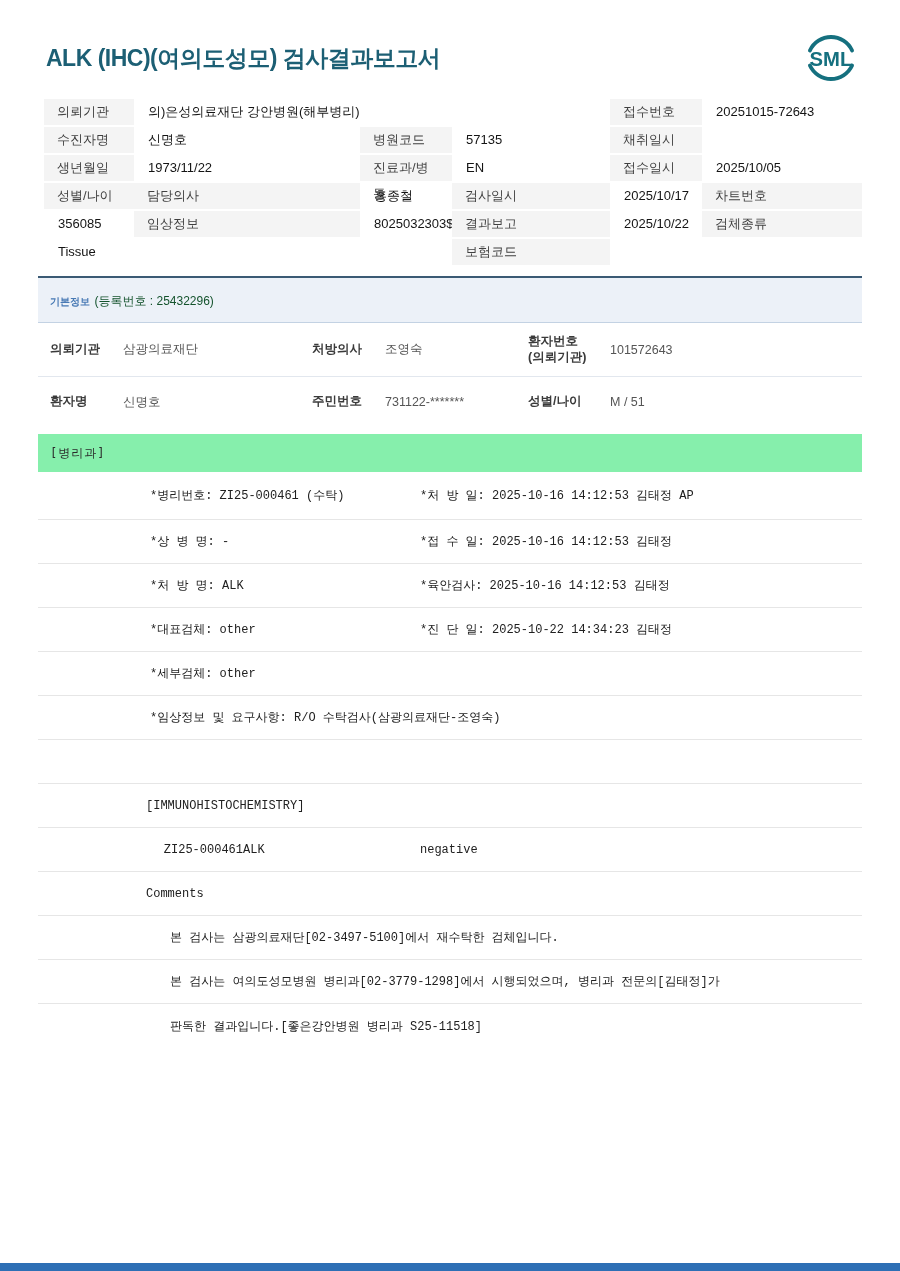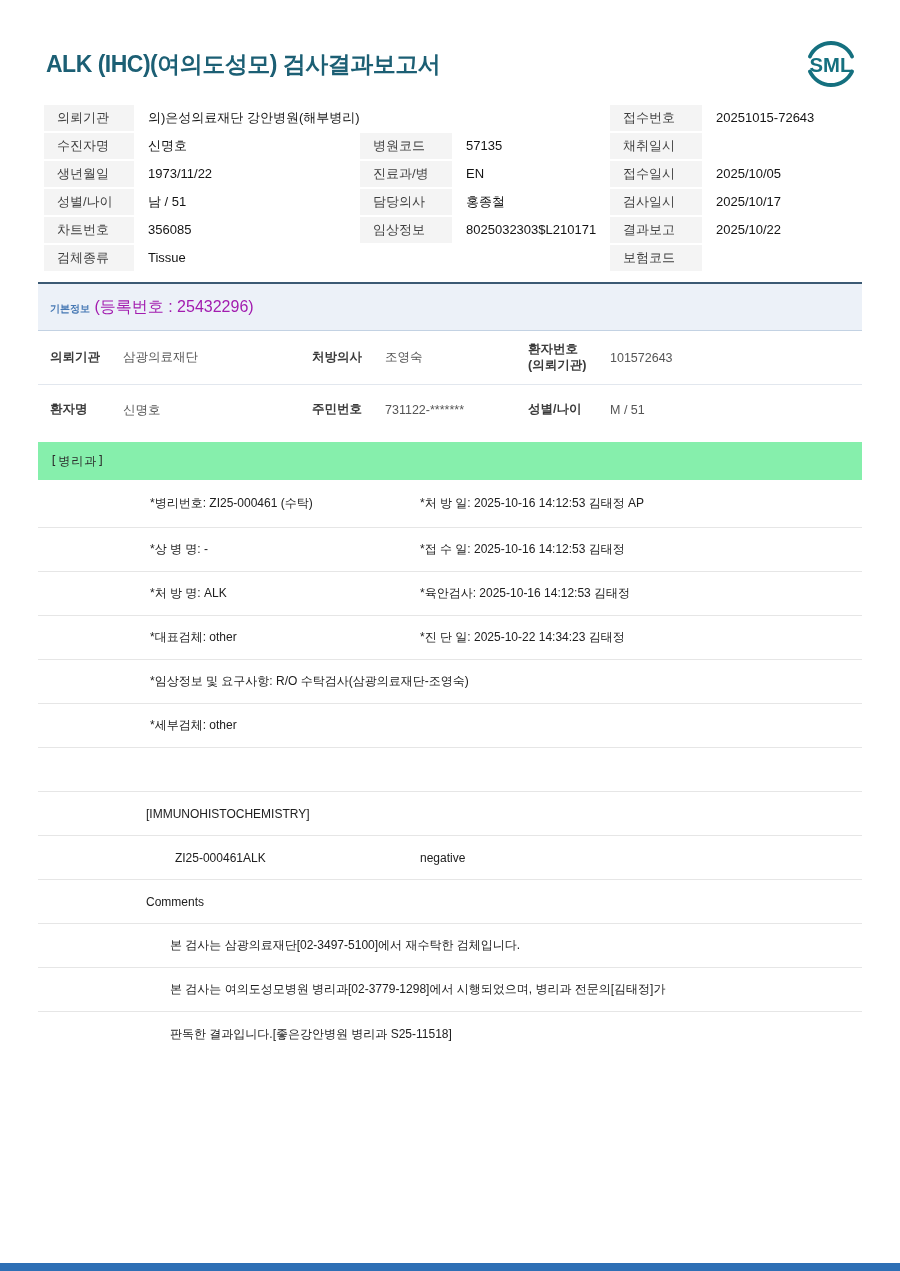--- a/index.html
+++ b/index.html
@@ -1,56 +1,56 @@
 <!DOCTYPE html>
 <html><head>
 <meta charset="utf-8">
 <style>
   * { box-sizing: border-box; }
   html,body { margin:0; padding:0; background:#fff; }
   body { font-family:"Liberation Sans", sans-serif; }
   .page { width:900px; height:1271px; position:relative; overflow:hidden; background:#fff; }
-  .content { padding:12px 38px; }
+  .content { padding:6px 38px; }
 
   
   .hdr { display:flex; justify-content:space-between; align-items:center; padding-top:24px; }
   .title { margin:0; padding-left:8px; font-size:23px; font-weight:bold; color:#1c5f74; letter-spacing:-0.5px; }
   .logo { width:58px; height:56px; flex:0 0 auto; margin-right:2px; }
 
   
   .info-table { margin-top:13px; margin-left:6px; display:grid;
     grid-template-columns:90px 226px 92px 158px 92px 1fr; row-gap:2px; }
   .it-label { background:#f4f4f4; height:26px; line-height:26px; padding:0 13px;
     font-size:13px; color:#404040; text-align:justify; text-align-last:justify; }
   .it-value { height:26px; line-height:26px; padding-left:14px; font-size:13px;
     font-weight:normal; color:#141414; white-space:nowrap; }
   .span3 { grid-column:span 3; }
 
   
   .section { margin-top:11px; }
   .section-bar { border-top:2px solid #3b5a74; border-bottom:1px solid #c3d2e3;
     background:#ecf1f8; padding:13px 12px 12px 12px; }
   .sb-title { color:#4779b4; font-weight:bold; font-size:10px; }
-  .sb-sub { color:#a21caf; font-size:16px; font-weight:normal; }
+  .sb-sub { color:#14532d; font-size:12px; font-weight:normal; }
 
   
   .bi-row { display:grid; grid-template-columns:73px 189px 73px 143px 82px 1fr;
     align-items:center; padding-left:12px; font-size:12.5px; }
   .bi-row.a { min-height:54px; border-bottom:1px solid #e2e7ee; }
   .bi-row.b { min-height:50px; }
   .bi-label { font-weight:bold; color:#3a3a3a; line-height:1.25; }
   .bi-value { color:#555; }
 
   
   .results { margin-top:0; }
   .dept-row { margin-top:7px; background:#86efac; height:38px; line-height:38px;
     padding-left:12px; font-family:"DejaVu Sans Mono", monospace; font-size:12px;
     color:#2b2b2b; letter-spacing:1px; }
   .rrow { display:flex; align-items:center; min-height:44px; border-bottom:1px solid #e6e6e6;
-    font-family:Liberation Sans, sans-serif; font-size:12px; color:#202020; }
+    font-family:Liberation Mono, monospace; font-size:12px; color:#202020; }
   .rrow.first { min-height:48px; }
   .rrow.noline { border-bottom:none; }
   .lcol { width:382px; padding-left:112px; }
   .rcol { flex:1; }
   .full { padding-left:112px; }
   .full.sm { padding-left:108px; }
   .full.body { padding-left:132px; }
   .cc1 { width:205px; padding-left:108px;text-align:right; }
   .cc2 { width:177px; }
 
@@ -88,21 +88,20 @@
       <div class="it-value"></div>
 
       <div class="it-label">생년월일</div>
       <div class="it-value">1973/11/22</div>
       <div class="it-label">진료과/병동</div>
       <div class="it-value">EN</div>
       <div class="it-label">접수일시</div>
       <div class="it-value">2025/10/05</div>
 
       <div class="it-label">성별/나이</div>
-      <div class="it-value">남 / 51</div>
       <div class="it-label">담당의사</div>
       <div class="it-value">홍종철</div>
       <div class="it-label">검사일시</div>
       <div class="it-value">2025/10/17</div>
 
       <div class="it-label">차트번호</div>
       <div class="it-value">356085</div>
       <div class="it-label">임상정보</div>
       <div class="it-value">8025032303$L210171</div>
       <div class="it-label">결과보고</div>
@@ -154,25 +153,25 @@
       </div>
       <div class="rrow">
         <div class="lcol">*처 방 명: ALK</div>
         <div class="rcol">*육안검사: 2025-10-16 14:12:53  김태정</div>
       </div>
       <div class="rrow">
         <div class="lcol">*대표검체: other</div>
         <div class="rcol">*진 단 일: 2025-10-22 14:34:23  김태정</div>
       </div>
       <div class="rrow">
-        <div class="full">*임상정보 및 요구사항: R/O 수탁검사(삼광의료재단-조영숙)</div>
+        <div class="lcol">*세부검체: other</div>
+        <div class="rcol"></div>
       </div>
       <div class="rrow">
-        <div class="lcol">*세부검체: other</div>
-        <div class="rcol"></div>
+        <div class="full">*임상정보 및 요구사항: R/O 수탁검사(삼광의료재단-조영숙)</div>
       </div>
       <div class="rrow">
         <div class="full"></div>
       </div>
       <div class="rrow">
         <div class="full sm">[IMMUNOHISTOCHEMISTRY]</div>
       </div>
       <div class="rrow">
         <div class="cc1">ZI25-000461</div>
         <div class="cc2">ALK</div>

